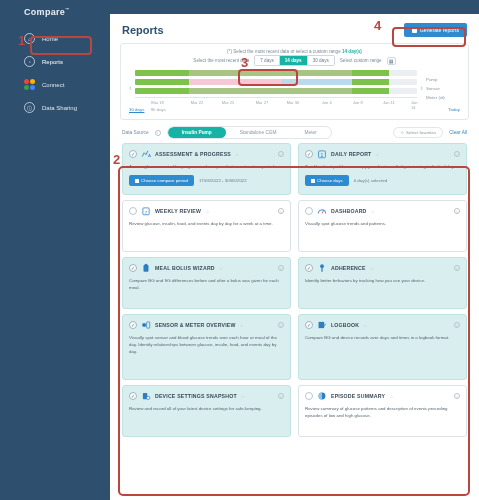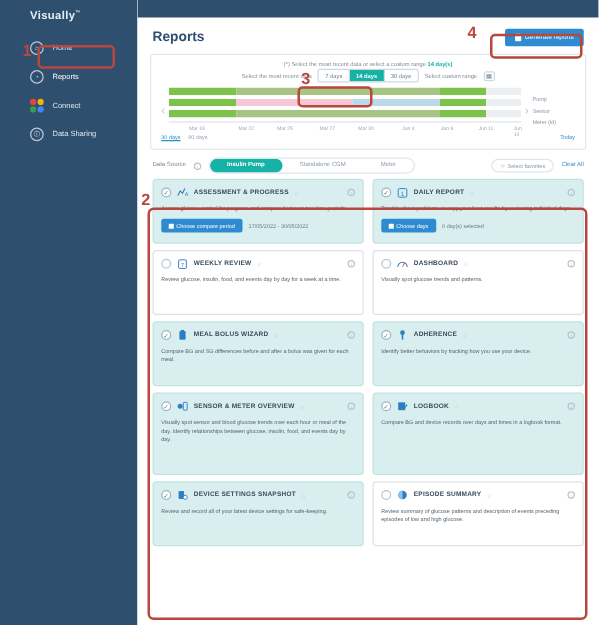--- a/index.html
+++ b/index.html
@@ -138,21 +138,21 @@
   #a4{ left:392px; top:27px; width:74px; height:20px;}
   #n4{ left:374px; top:18px;}
 </style>
 </head>
 <body>
 
 <div id="app">
 
   <div class="sidebar">
     <div class="brand">
-      <span>Visually</span><sup>™</sup>
+      <span>Compare</span><sup>™</sup>
     </div>
 
     <div class="nav-item">
       <span class="nav-ic">⌂</span>
       <span>Home</span>
     </div>
 
     <div class="nav-item active">
       <span class="nav-ic">◔</span>
       <span>Reports</span>

